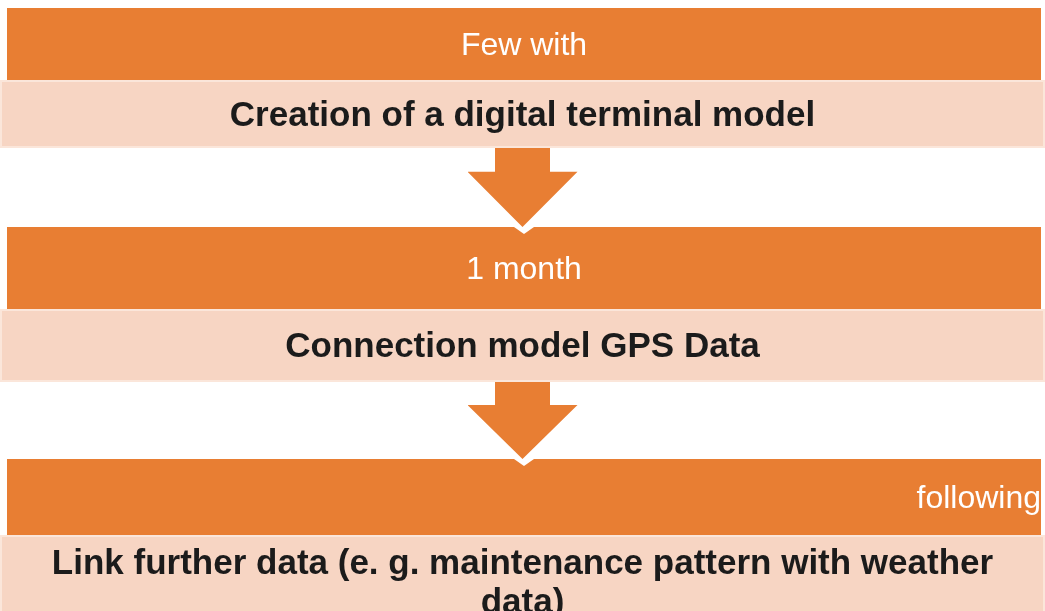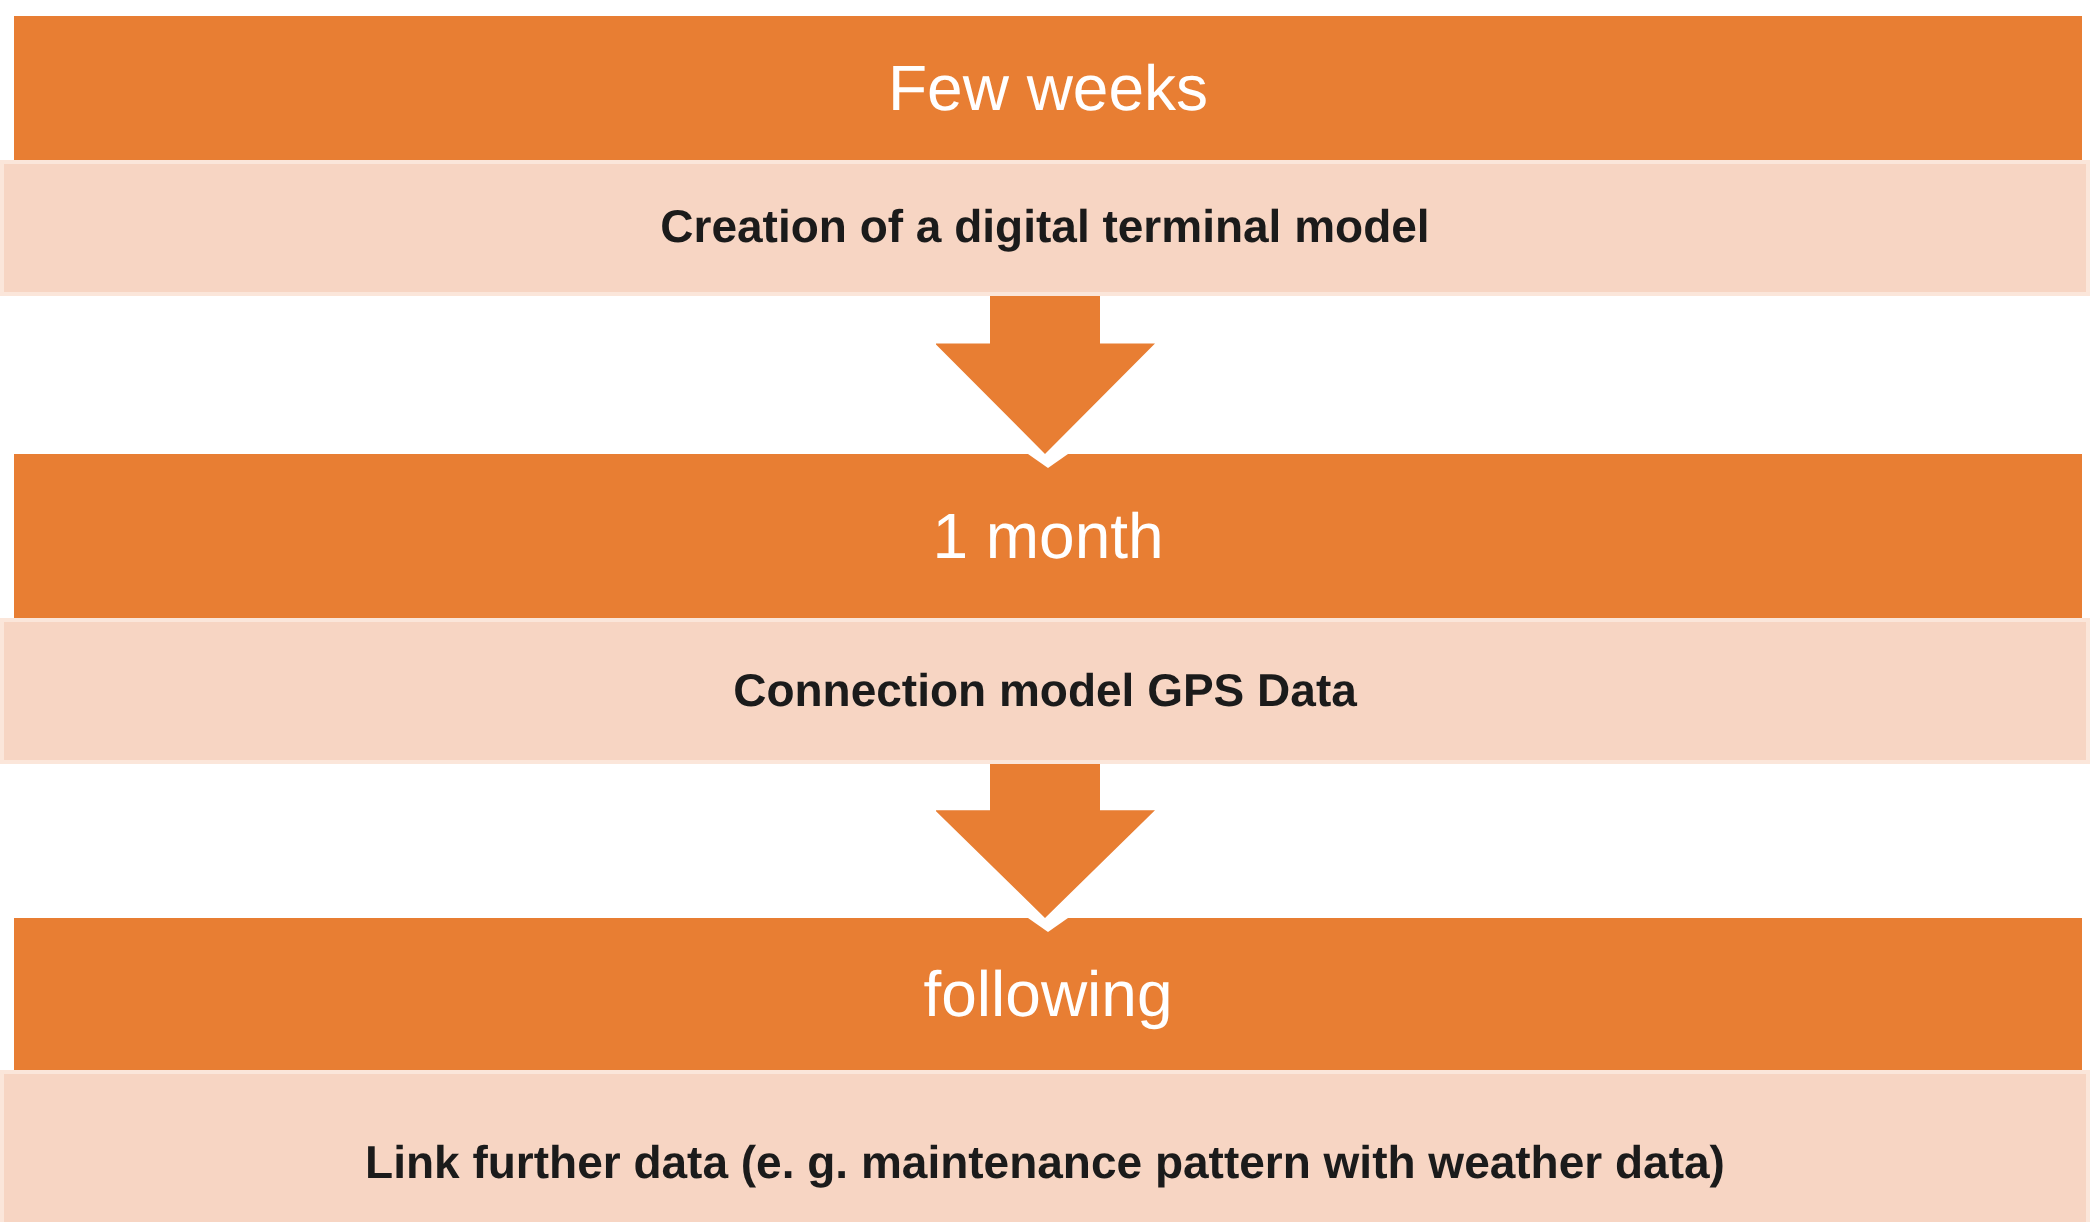--- a/index.html
+++ b/index.html
@@ -26,21 +26,21 @@
     color: var(--text_light, #ffffff);
     display: flex;
     align-items: center;
     justify-content: center;
     font-size: 32px;
     font-weight: 400;
     position: relative;
   }
   .band.h1 { height: 72px; }
   .band.h2 { height: 82px; }
-  .band.h3 { height: 76px; }
+  .band.h3 { height: 76px; justify-content: flex-end; }
 
   
   .band.notched::before {
     content: "";
     position: absolute;
     top: 0;
     left: 50%;
     transform: translateX(-50%);
     width: 20px;
     height: 7px;
@@ -59,21 +59,21 @@
 
   .cell {
     flex: 1 1 0;
     background: var(--tint, #F7D5C3);
     border: 2px solid var(--tint_border, #FBE6DA);
     display: flex;
     align-items: center;
     justify-content: center;
     text-align: center;
     color: var(--text_dark, #1B1B1B);
-    font-size: 23px;
+    font-size: 35px;
     font-weight: 700;
     line-height: 1.1;
     padding: 0 18px;
     box-sizing: border-box;
   }
 
   
   .arrow-gap {
     display: flex;
     justify-content: center;
@@ -89,21 +89,21 @@
   }
 </style>
 </head>
 <body>
 
 <div class="canvas">
 
   <div class="spacer-top"></div>
 
   <div class="band h1">
-    <span>Few weeks</span>
+    <span>Few with</span>
   </div>
   <div class="row r1">
     <div class="cell">Creation of a digital terminal model</div>
   </div>
 
   <div class="arrow-gap g1">
     <div class="down-arrow"></div>
   </div>
 
   <div class="band h2 notched">

